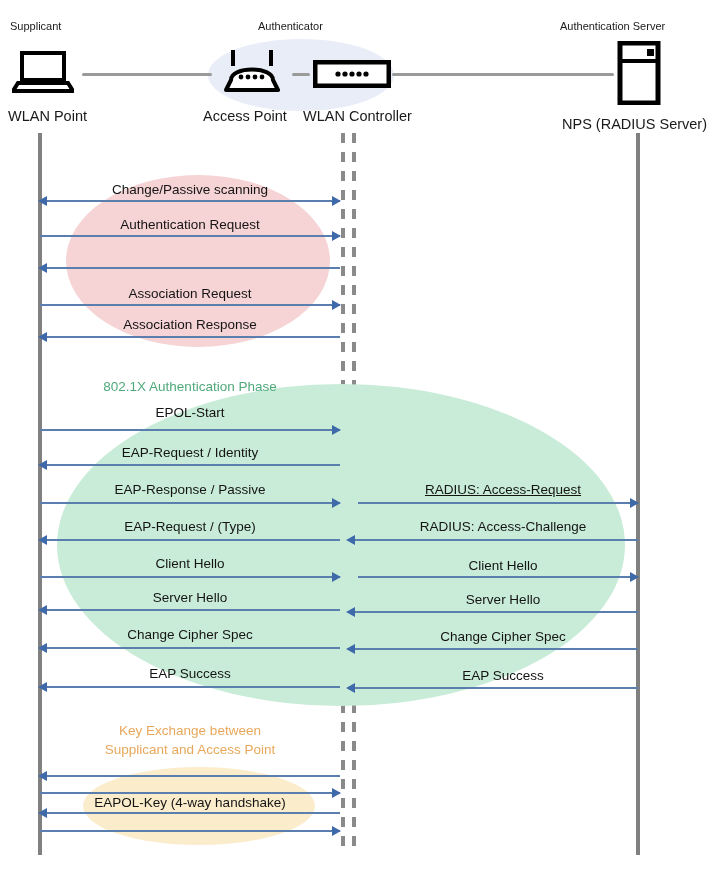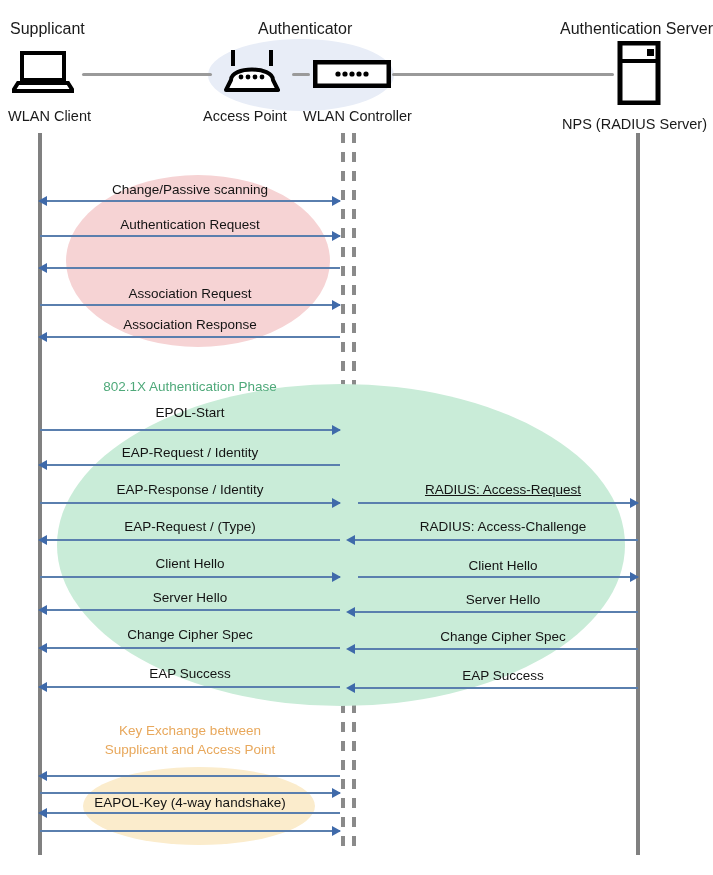--- a/index.html
+++ b/index.html
@@ -10,21 +10,21 @@
   #diagram{
     position:relative;
     width:713px;
     height:875px;
     background:#ffffff;
     overflow:hidden;
   }
   
   .role-title{
     position:absolute;
-    font-size:16px;
+    font-size:11px;
     color:#1a1a1a;
     white-space:nowrap;
   }
   .actor-label{
     position:absolute;
     font-size:14.5px;
     color:#1a1a1a;
     white-space:nowrap;
   }
   .auth-blob{
@@ -132,21 +132,21 @@
   </div>
 
   <div class="icon-wrap" style="left:617px; top:41px;">
     <svg width="44" height="64" viewBox="0 0 44 64">
       <rect x="3" y="2" width="38" height="60" fill="#fff" stroke="#000" stroke-width="5"></rect>
       <line x1="3" y1="20" x2="41" y2="20" stroke="#000" stroke-width="4"></line>
       <rect x="30" y="8" width="7" height="7" fill="#000"></rect>
     </svg>
   </div>
 
-  <div class="actor-label" style="left:8px;   top:108px;">WLAN Client</div>
+  <div class="actor-label" style="left:8px;   top:108px;">WLAN Point</div>
   <div class="actor-label" style="left:203px; top:108px;">Access Point</div>
   <div class="actor-label" style="left:303px; top:108px;">WLAN Controller</div>
   <div class="actor-label" style="left:562px; top:116px;">NPS (RADIUS Server)</div>
 
   <div class="lifeline" style="left:38px; top:133px; height:722px;"></div>
   <div class="lifeline-dashed" style="left:341px; top:133px; height:722px;"></div>
   <div class="lifeline-dashed" style="left:352px; top:133px; height:722px;"></div>
   <div class="lifeline" style="left:636px; top:133px; height:722px;"></div>
 
   <div class="blob blob-pink" style="left:66px; top:175px; width:264px; height:172px;"></div>
@@ -177,21 +177,21 @@
   <div class="phase-label" style="left:40px; top:377px; width:300px; color:#4fa97a;">802.1X Authentication Phase</div>
 
   <div class="msg-text" style="left:40px; top:405px; width:300px;">EPOL-Start</div>
   <div class="msg" style="left:40px; top:429px; width:300px;"></div>
   <div class="arrowhead arrow-right" style="left:332px; top:425px;"></div>
 
   <div class="msg-text" style="left:40px; top:445px; width:300px;">EAP-Request / Identity</div>
   <div class="msg" style="left:44px; top:464px; width:296px;"></div>
   <div class="arrowhead arrow-left" style="left:38px; top:460px;"></div>
 
-  <div class="msg-text" style="left:40px; top:482px; width:300px;">EAP-Response / Identity</div>
+  <div class="msg-text" style="left:40px; top:482px; width:300px;">EAP-Response / Passive</div>
   <div class="msg" style="left:40px; top:502px; width:300px;"></div>
   <div class="arrowhead arrow-right" style="left:332px; top:498px;"></div>
 
   <div class="msg-text" style="left:358px; top:482px; width:290px;text-decoration:underline;">RADIUS: Access-Request</div>
   <div class="msg" style="left:358px; top:502px; width:280px;"></div>
   <div class="arrowhead arrow-right" style="left:630px; top:498px;"></div>
 
   <div class="msg-text" style="left:40px; top:519px; width:300px;">EAP-Request / (Type)</div>
   <div class="msg" style="left:44px; top:539px; width:296px;"></div>
   <div class="arrowhead arrow-left" style="left:38px; top:535px;"></div>

